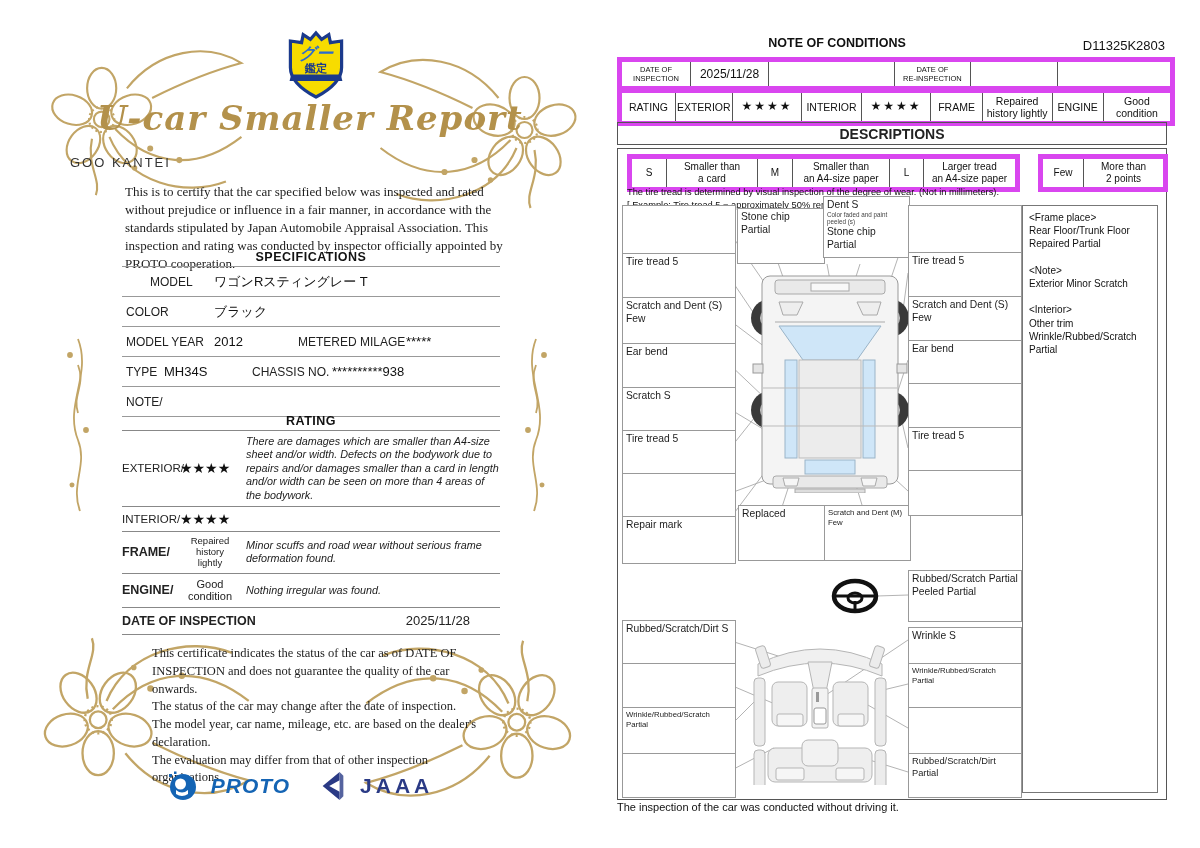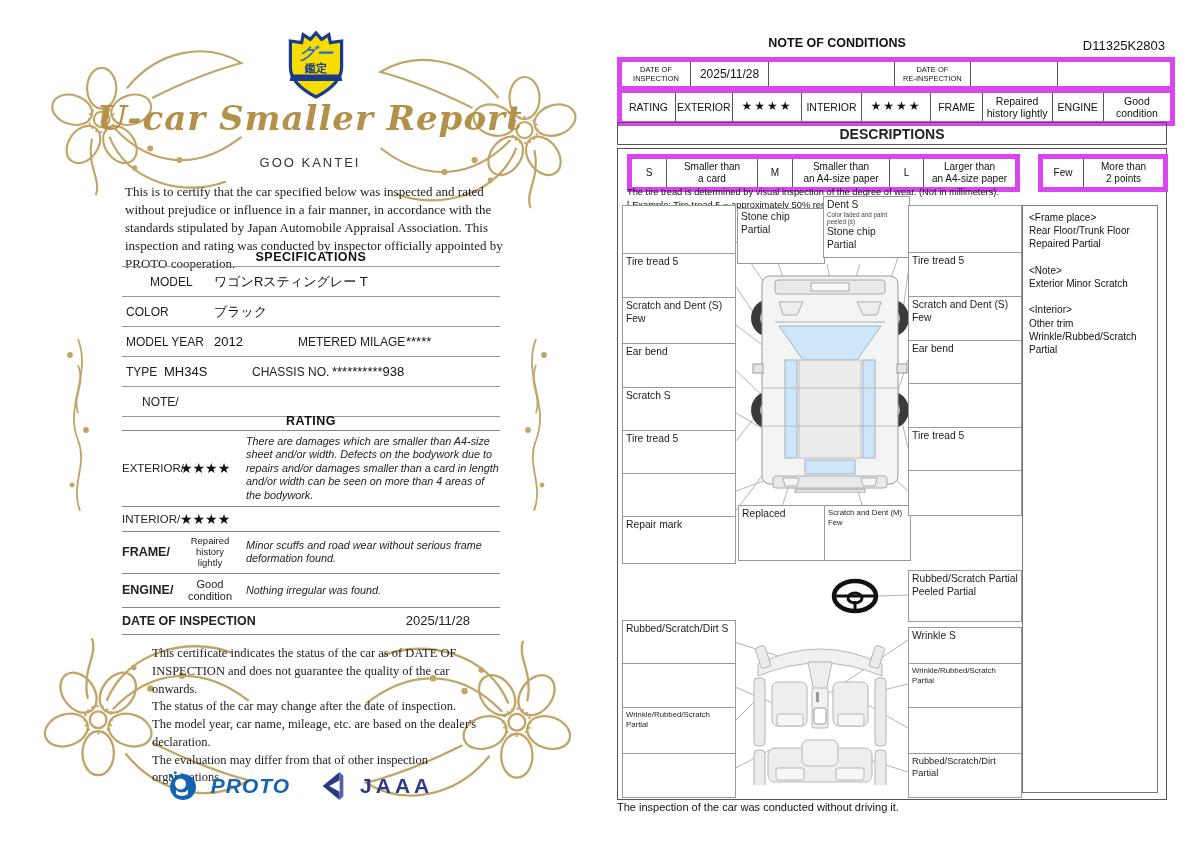--- a/index.html
+++ b/index.html
@@ -6,21 +6,21 @@
   #page{position:relative;width:1200px;height:848px;background:#fff;overflow:hidden;
         font-family:"Liberation Sans",sans-serif;color:#222;}
   .abs{position:absolute;}
   .pre{white-space:pre-line;}
 
   
   .serif{font-family:"Liberation Serif",serif;}
   #cert-title{left:70px;top:98px;width:480px;text-align:center;
     font-family:"DejaVu Serif",serif;font-style:italic;font-weight:bold;
     font-size:34px;color:#b3914b;letter-spacing:1px;}
-  #cert-org{left:70px;top:155px;width:480px;text-align:center;font-size:13px;
+  #cert-org{left:70px;top:155px;width:480px;text-align:left;font-size:13px;
     letter-spacing:2px;color:#333;}
   #cert-intro{left:125px;top:183px;width:384px;font-size:13px;line-height:1.38;color:#1c1c1c;}
   .sec-head{font-size:12.5px;font-weight:bold;letter-spacing:.5px;color:#111;text-align:center;}
   #spec-table{left:122px;top:266px;width:378px;font-size:12px;}
   .spec-row{display:flex;align-items:center;height:29px;border-bottom:1px solid #999;}
   .spec-row:first-child{border-top:1px solid #999;}
   .sl{color:#222;}
   .sv{font-size:13px;color:#111;}
   #rating-table{left:122px;top:430px;width:378px;}
   .rrow{display:grid;grid-template-columns:58px 60px 1fr;align-items:center;
@@ -152,21 +152,21 @@
       <span class="sl" style="width:108px">METERED MILAGE</span>
       <span class="sv">*****</span>
     </div>
     <div class="spec-row">
       <span class="sl" style="margin-left:4px;width:38px">TYPE</span>
       <span class="sv" style="width:88px">MH34S</span>
       <span class="sl" style="width:80px">CHASSIS NO.</span>
       <span class="sv">**********938</span>
     </div>
     <div class="spec-row">
-      <span class="sl" style="margin-left:20px">NOTE/</span>
+      <span class="sl" style="margin-left:4px">NOTE/</span>
     </div>
   </div>
 
   <div class="abs sec-head" style="left:122px;top:414px;width:378px">RATING</div>
 
   <div class="abs" id="rating-table" style="border-top:1.5px solid #888">
     <div class="rrow">
       <span class="rl">EXTERIOR/</span>
       <span class="stars">★★★★</span>
       <span class="rd">There are damages which are smaller than A4-size sheet and/or width. Defects on the bodywork due to repairs and/or damages smaller than a card in length and/or width can be seen on more than 4 areas of the bodywork.</span>
@@ -249,21 +249,21 @@
   <div class="abs" id="big-box"></div>
 
   <div class="abs tbl" id="legend">
     <div class="cell" style="width:34px">S</div>
     <div class="cell pre" style="width:90px">Smaller than
 a card</div>
     <div class="cell" style="width:34px">M</div>
     <div class="cell pre" style="width:96px">Smaller than
 an A4-size paper</div>
     <div class="cell" style="width:33px">L</div>
-    <div class="cell pre" style="flex:1">Larger than
+    <div class="cell pre" style="flex:1">Larger tread
 an A4-size paper</div>
   </div>
   <div class="abs tbl" id="legend2">
     <div class="cell" style="width:40px">Few</div>
     <div class="cell pre" style="flex:1">More than
 2 points</div>
   </div>
 
   <div class="abs pre" id="tire-note">The tire tread is determined by visual inspection of the degree of wear. (Not in millimeters).
 [ Example: Tire tread 5 = approximately 50% remaining grooves ]</div>

